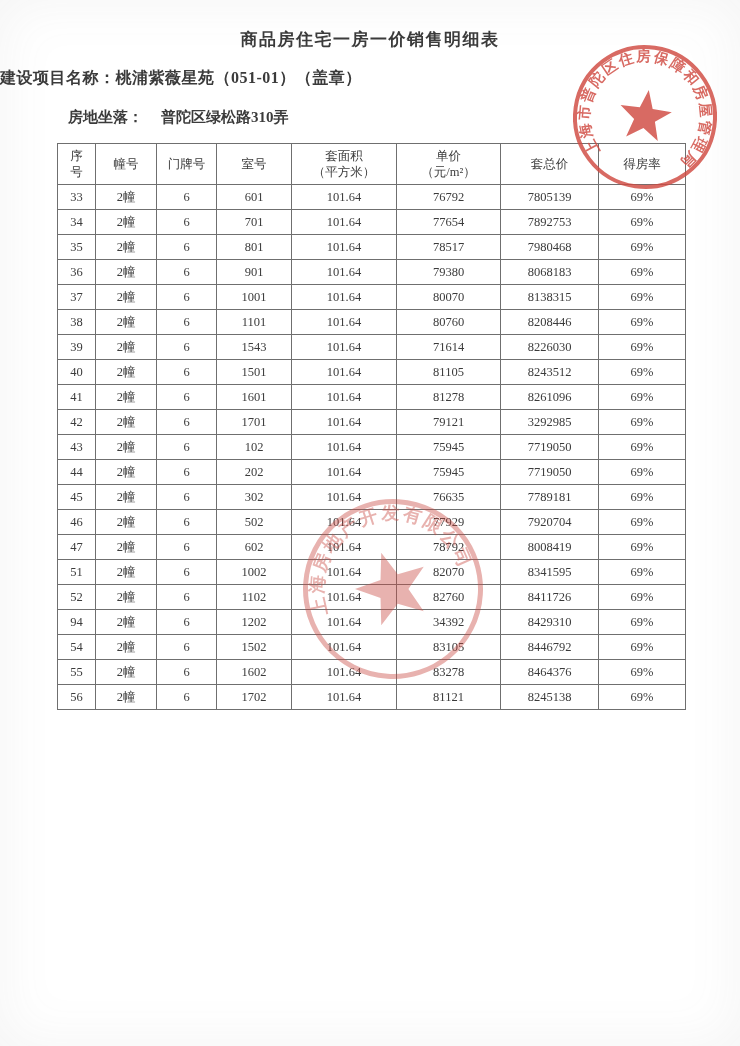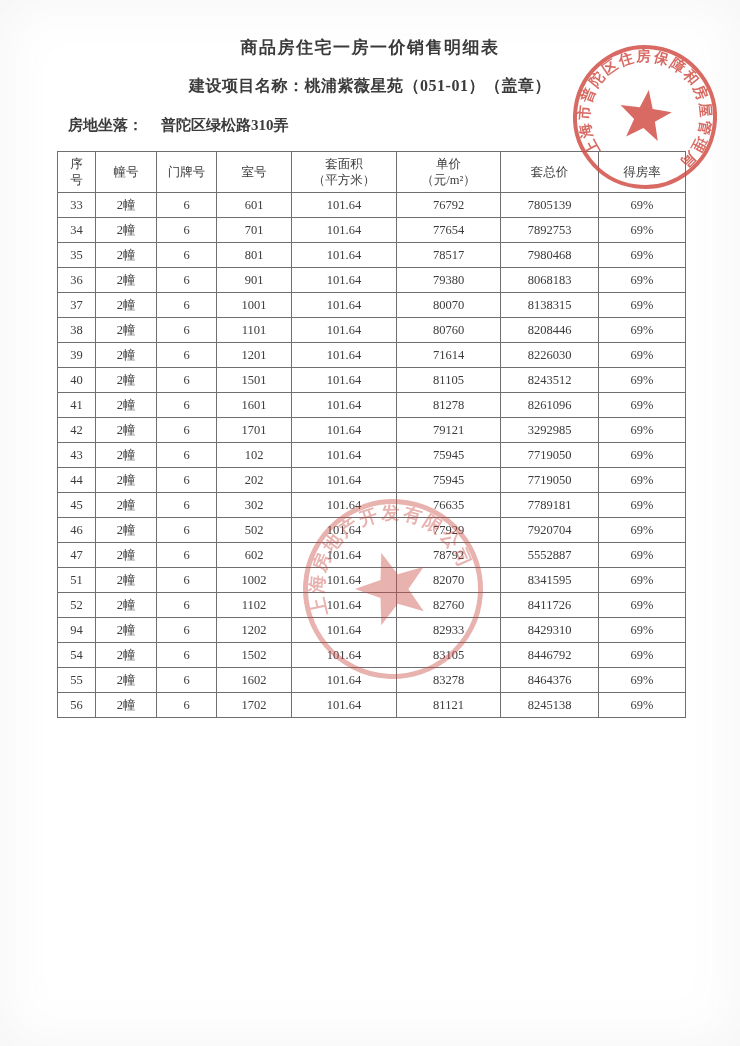--- a/index.html
+++ b/index.html
@@ -11,27 +11,27 @@
     position:relative;
     overflow:hidden;
   }
   .page {
     position:absolute; inset:0;
     background:#ffffff;
     box-shadow: inset 0 0 55px rgba(120,120,120,.08);
   }
   .title {
     text-align:center;
-    padding-top:36px;
+    padding-top:28px;
     font-size:17px;
     font-weight:bold;
     letter-spacing:1.5px;
   }
   .subtitle {
-    text-align:center;
+    text-align:left;
     margin-top:17px;
     font-size:16px;
     font-weight:bold;
     letter-spacing:.5px;
   }
   .location {
     margin:19px 0 16px 68px;
     font-size:15px;
     font-weight:bold;
   }
@@ -178,21 +178,21 @@
           <td>1101</td>
           <td>101.64</td>
           <td>80760</td>
           <td>8208446</td>
           <td>69%</td>
         </tr>
         <tr>
           <td>39</td>
           <td>2幢</td>
           <td>6</td>
-          <td>1201</td>
+          <td>1543</td>
           <td>101.64</td>
           <td>71614</td>
           <td>8226030</td>
           <td>69%</td>
         </tr>
         <tr>
           <td>40</td>
           <td>2幢</td>
           <td>6</td>
           <td>1501</td>
@@ -261,21 +261,21 @@
           <td>7920704</td>
           <td>69%</td>
         </tr>
         <tr>
           <td>47</td>
           <td>2幢</td>
           <td>6</td>
           <td>602</td>
           <td>101.64</td>
           <td>78792</td>
-          <td>5552887</td>
+          <td>8008419</td>
           <td>69%</td>
         </tr>
         <tr>
           <td>51</td>
           <td>2幢</td>
           <td>6</td>
           <td>1002</td>
           <td>101.64</td>
           <td>82070</td>
           <td>8341595</td>
@@ -290,21 +290,21 @@
           <td>82760</td>
           <td>8411726</td>
           <td>69%</td>
         </tr>
         <tr>
           <td>94</td>
           <td>2幢</td>
           <td>6</td>
           <td>1202</td>
           <td>101.64</td>
-          <td>82933</td>
+          <td>34392</td>
           <td>8429310</td>
           <td>69%</td>
         </tr>
         <tr>
           <td>54</td>
           <td>2幢</td>
           <td>6</td>
           <td>1502</td>
           <td>101.64</td>
           <td>83105</td>

